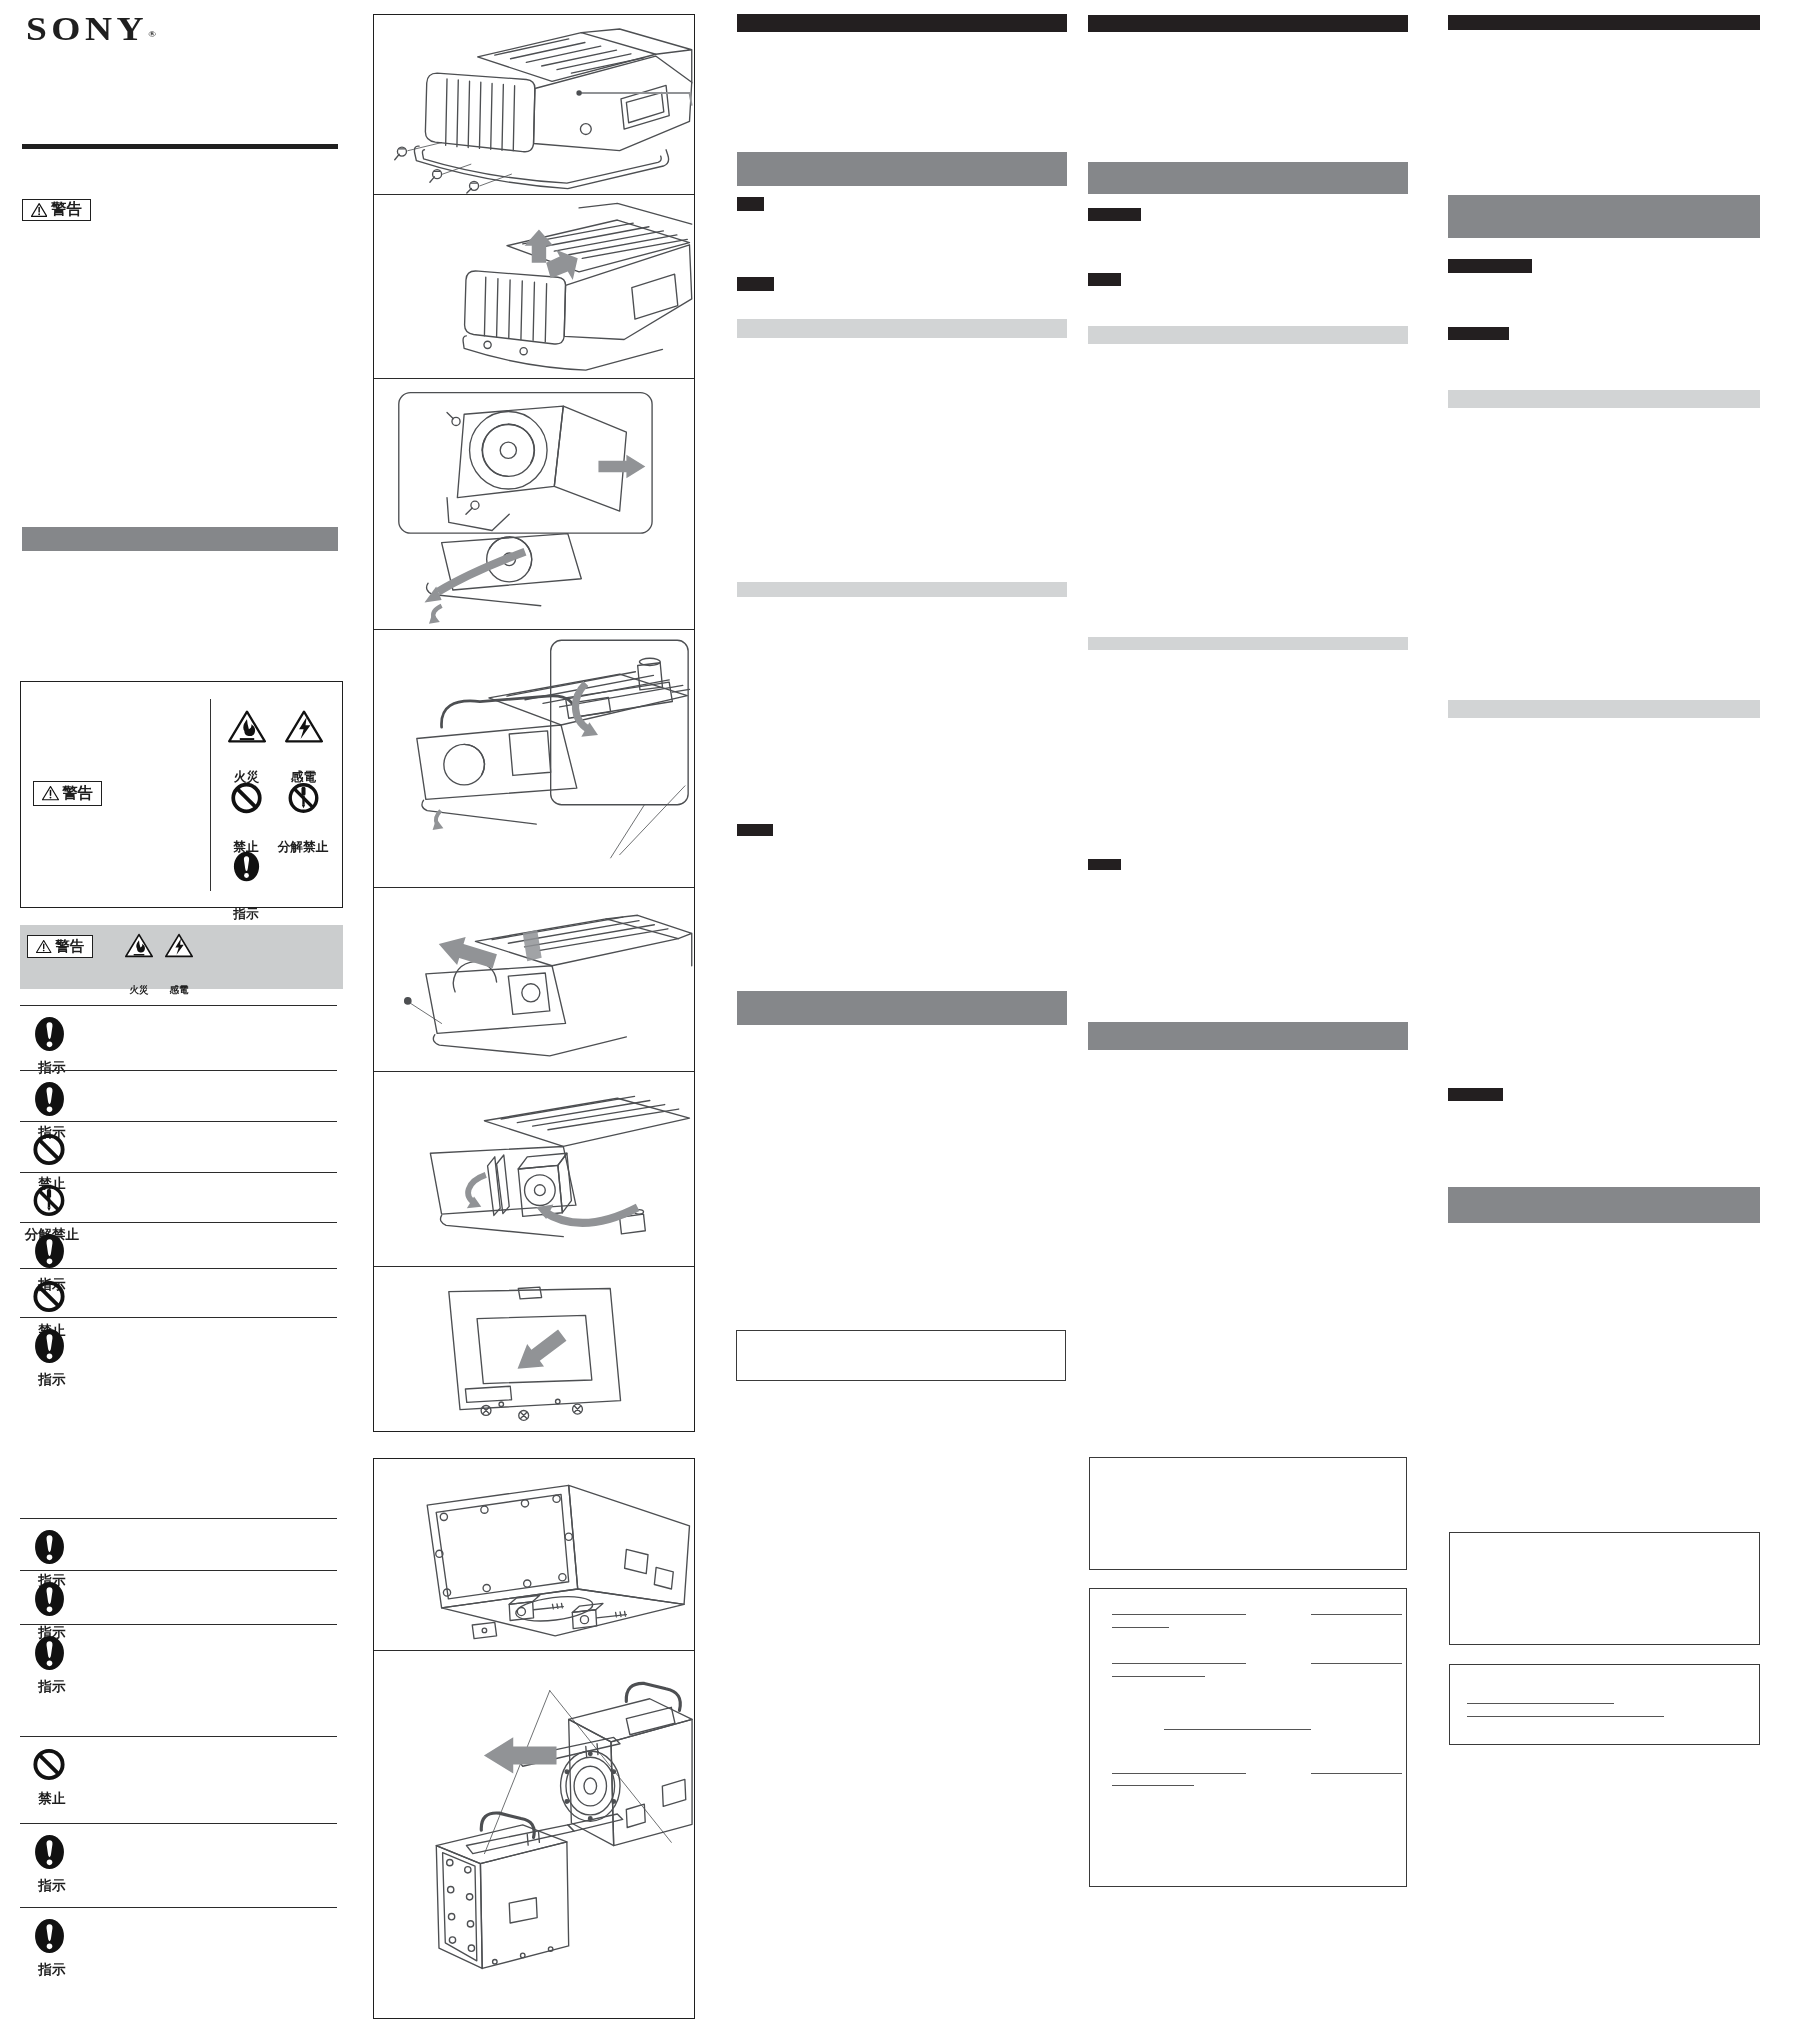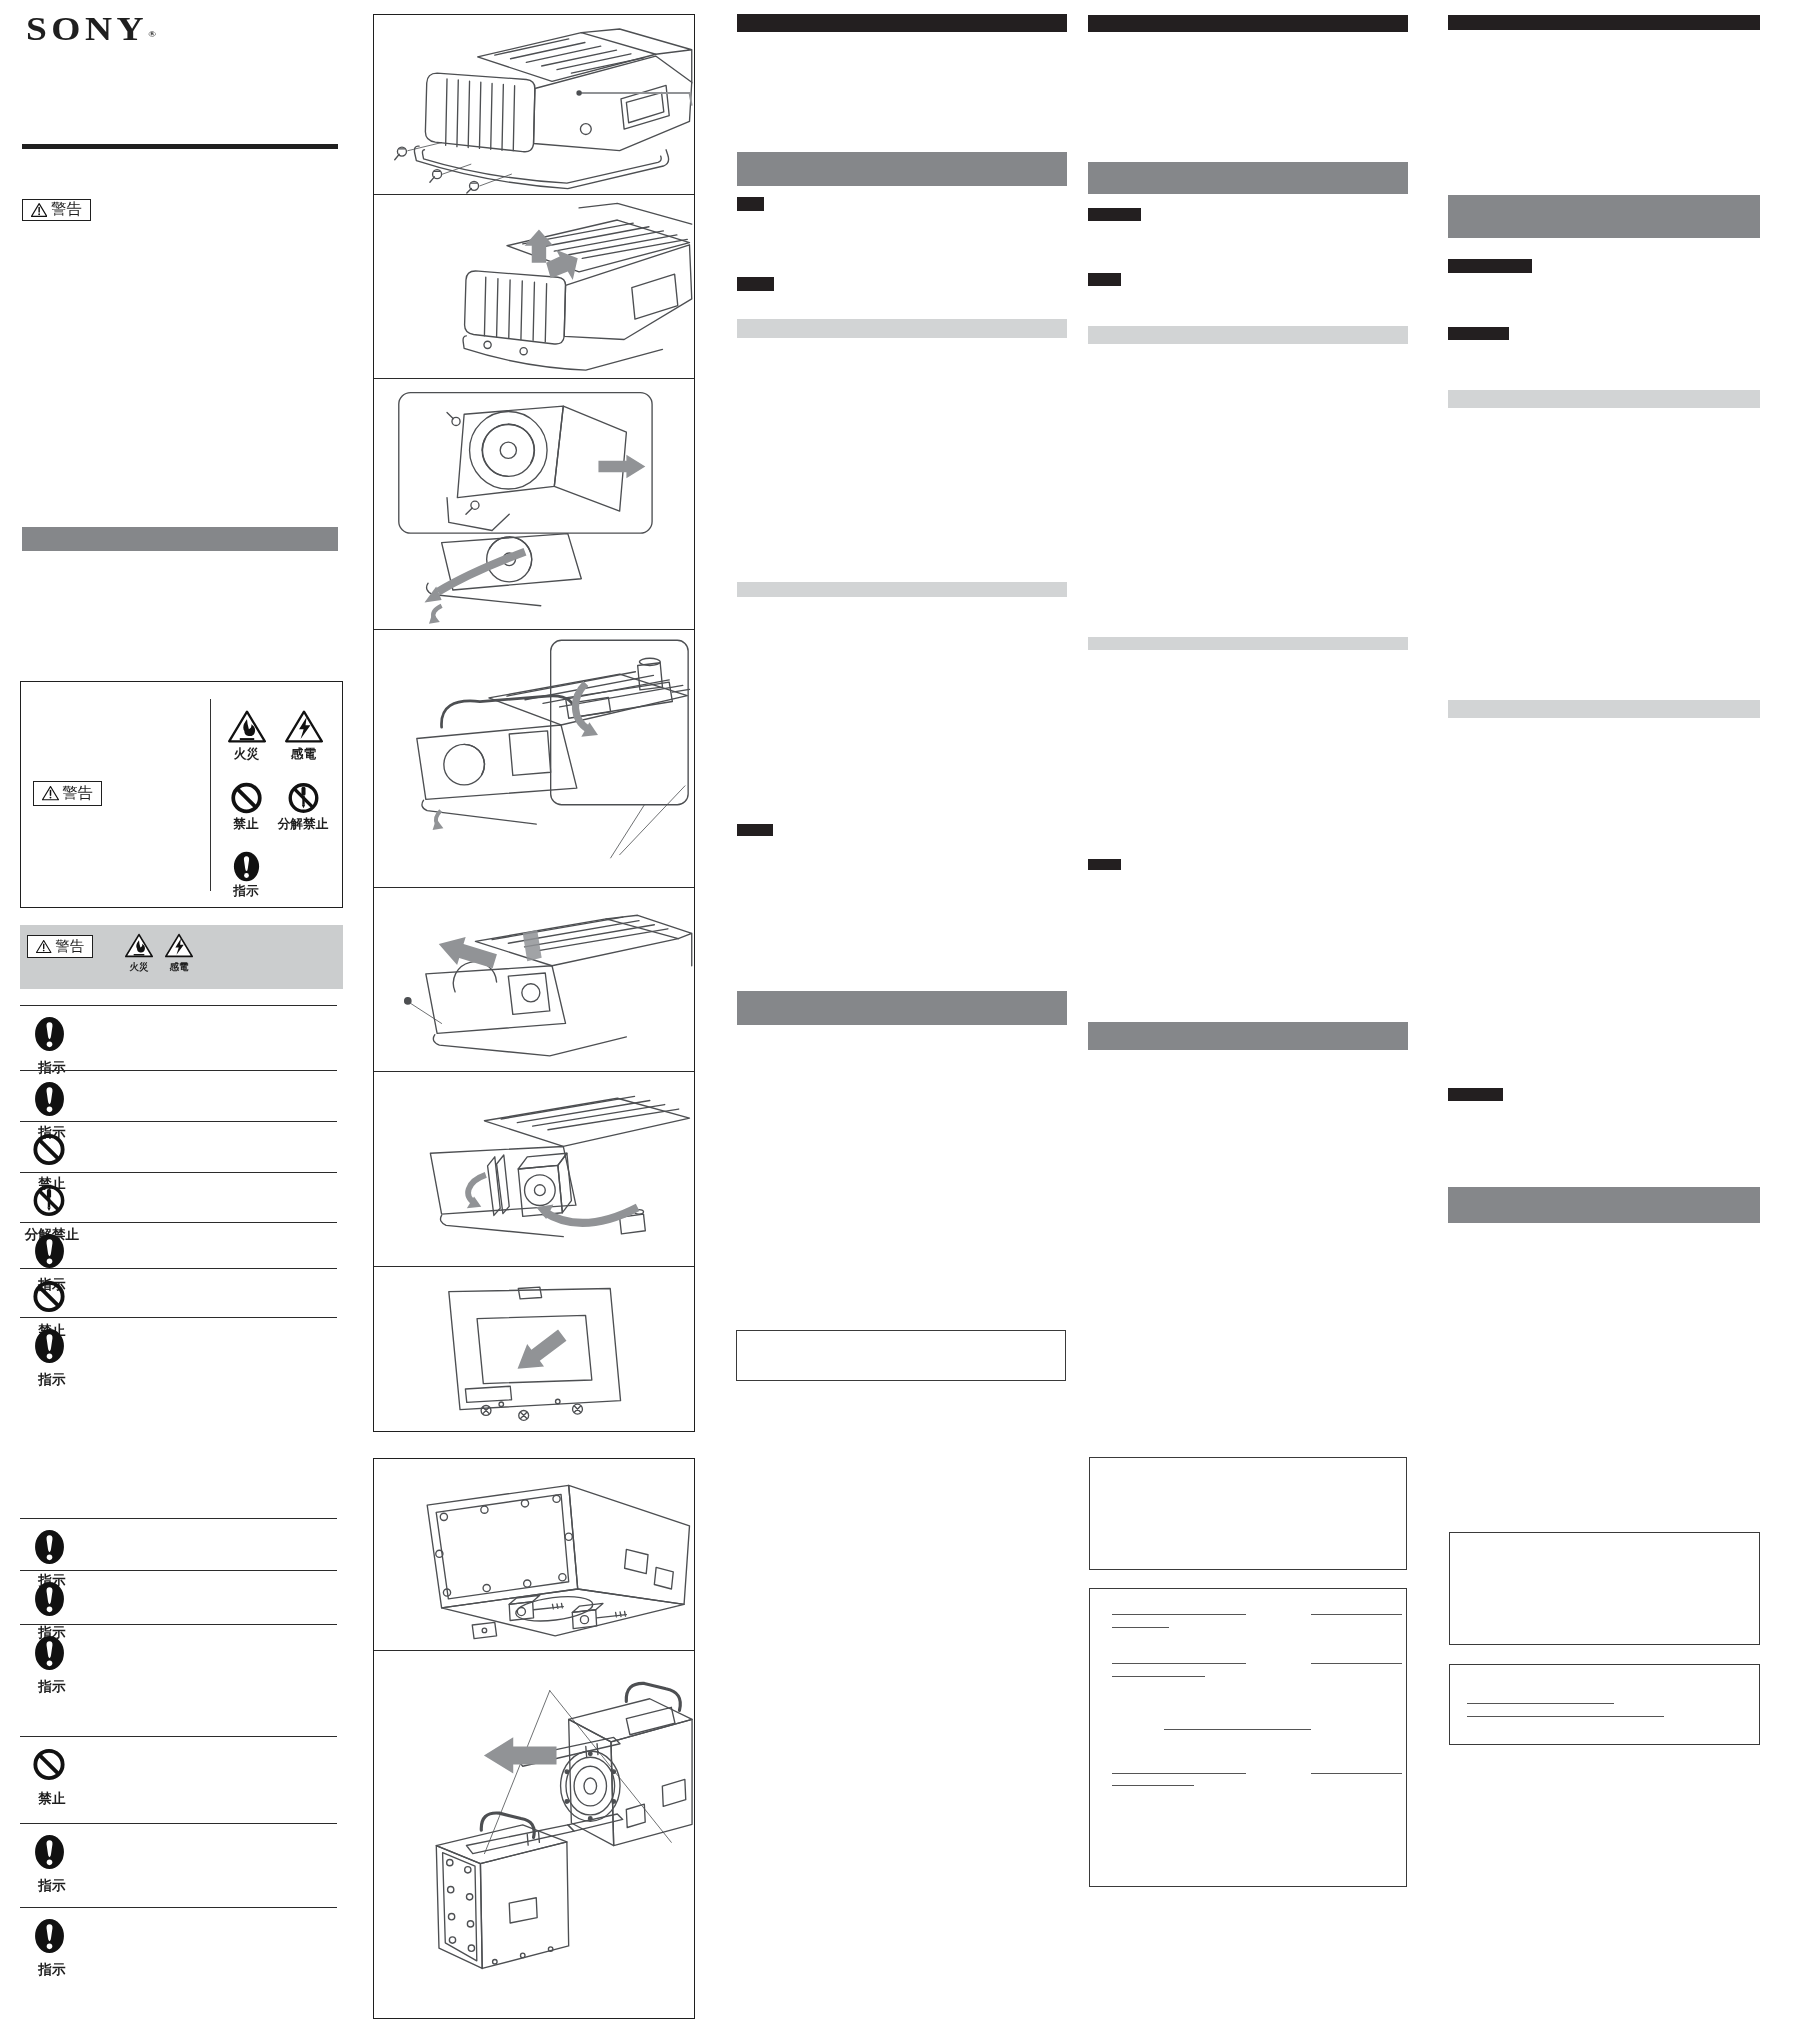--- a/index.html
+++ b/index.html
@@ -9,35 +9,35 @@
   *{margin:0;padding:0;box-sizing:border-box;}
   html,body{background:#ffffff;}
   body{width:1798px;height:2035px;position:relative;font-family:"DejaVu Sans","Liberation Sans",sans-serif;color:var(--ink);overflow:hidden;}
   .abs{position:absolute;}
   
   .logo{font-family:"Liberation Serif","DejaVu Serif",serif;font-weight:bold;font-size:30px;letter-spacing:3.6px;transform:scale(1.25,1.12);transform-origin:left top;}
   .logo .reg{font-size:8.2px;letter-spacing:0;vertical-align:2.7px;}
   .rule-heavy{background:var(--ink);height:4.5px;}
   
   .warnbadge{border:1.4px solid var(--ink);background:#fff;display:flex;align-items:center;justify-content:center;gap:3.6px;padding:0.9px 3.6px;}
-  .warnbadge .txt{font-weight:normal;font-size:15.4px;line-height:1;}
+  .warnbadge .txt{font-weight:bold;font-size:15.4px;line-height:1;}
   .warnbadge svg{display:block;}
   
   .bar-dark{background:var(--bar-dark);}
   .bar-gray{background:var(--bar-gray);}
   .bar-light{background:var(--bar-light);}
   .strip{background:var(--strip-gray);}
   .tag{background:var(--bar-dark);}
   .obox{border:1.4px solid var(--ink);background:#fff;}
   .obox-thin{border:0.9px solid #3a3a3a;background:#fff;}
   .hline{background:#2b2b2b;height:0.9px;}
   .formline{background:#555;height:0.9px;}
   
   .symcell{display:flex;flex-direction:column;align-items:center;gap:2.7px;}
-  .symcell .lbl{font-weight:bold;font-size:12.7px;white-space:nowrap;line-height:1;}
+  .symcell .lbl{font-weight:bold;font-size:12.7px;white-space:nowrap;line-height:1;margin-top:23px;}
   .symcell svg{display:block;}
   
   .srow{position:absolute;left:20.4px;width:317px;border-top:0.9px solid #2b2b2b;}
   .srow .icon{position:absolute;left:11px;top:10px;}
   .srow .lbl{position:absolute;left:0;top:53px;width:63px;text-align:center;font-weight:bold;font-size:13.6px;white-space:nowrap;}
   
   .panel{position:absolute;left:0;right:0;}
   .panel svg{width:100%;height:100%;display:block;}
   .art{stroke:var(--line);stroke-width:3;fill:none;stroke-linejoin:round;stroke-linecap:round;}
   .garrow{fill:var(--arrow);stroke:none;}

